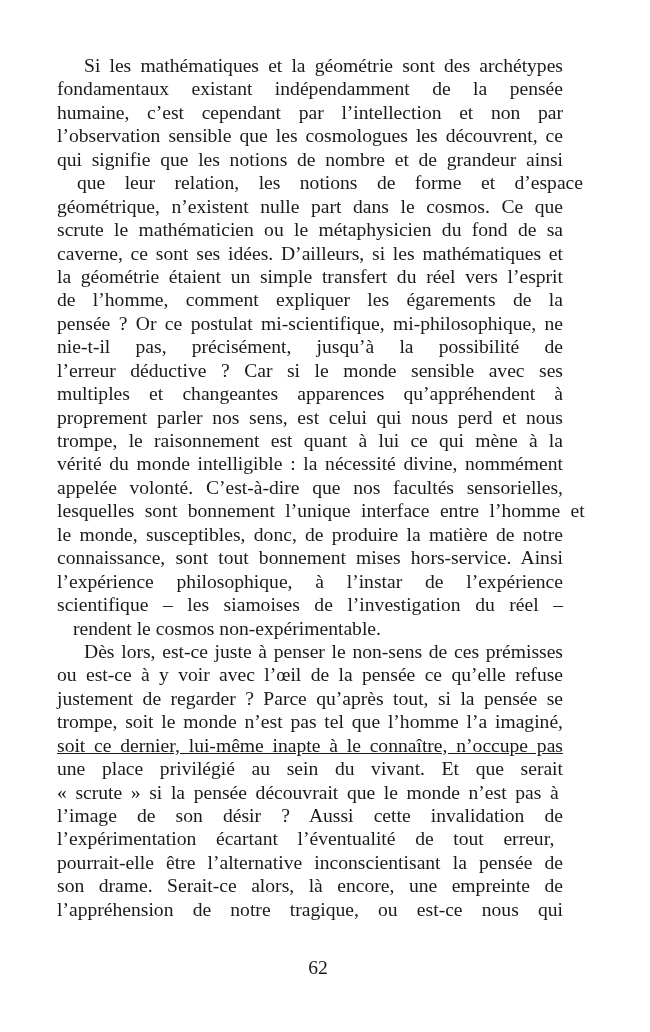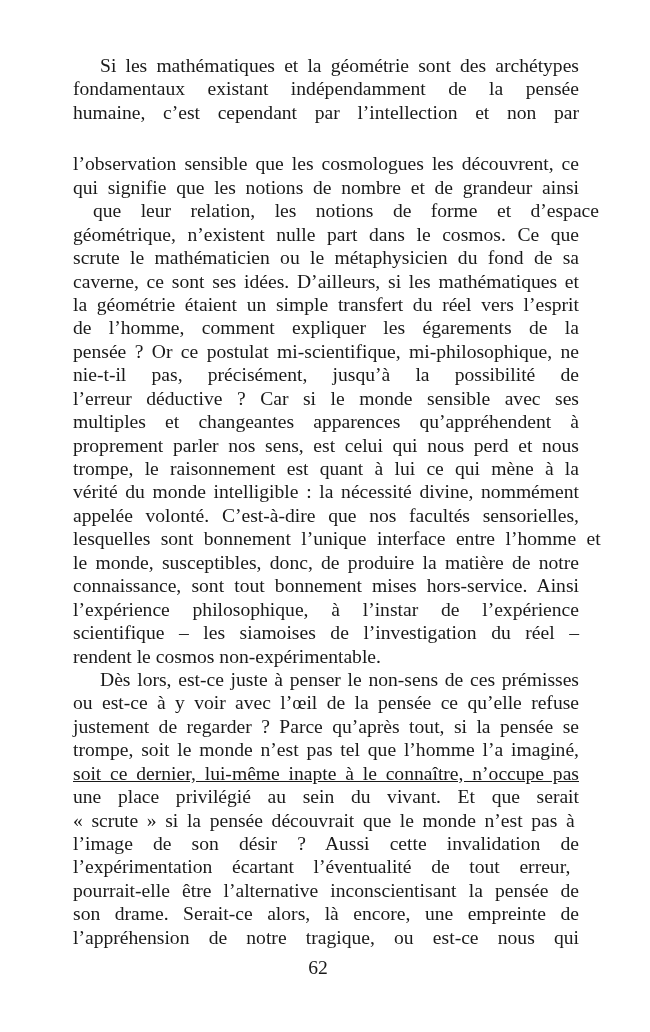--- a/index.html
+++ b/index.html
@@ -2,21 +2,21 @@
 <html><head>
 <meta charset="utf-8">
 <style>
   html, body { margin: 0; padding: 0; background: #ffffff; }
   body { width: 650px; height: 1032px; position: relative; overflow: hidden; }
   .page {
     position: absolute; left: 0; top: 0; width: 650px; height: 1032px;
     background: #ffffff;
   }
   .text-block {
-    position: absolute; left: 73px; top: 54px; width: 506px;
+    position: absolute; left: 57px; top: 54px; width: 506px;
     font-family: "Liberation Serif", "DejaVu Serif", serif;
     font-size: 19.6px; line-height: 23.45px; color: #1a1a1a;
   }
   .line {
     display: block; white-space: nowrap; height: 23.45px;
     text-align: justify; text-align-last: justify;
     word-spacing: 0;
   }
   .line.last { text-align-last: left; }
   .line.indent { padding-left: 27px; }
@@ -28,42 +28,42 @@
 </style>
 </head>
 <body>
 
 <div class="page">
   <div class="text-block">
     <div>
       <span class="line indent" style="white-space: nowrap; word-spacing: 4.23828px; text-align: left; text-align-last: left;">Si les mathématiques et la géométrie sont des archétypes</span>
       <span class="line" style="white-space: nowrap; word-spacing: 17.5188px; text-align: left; text-align-last: left;">fondamentaux existant indépendamment de la pensée</span>
       <span class="line" style="white-space: nowrap; word-spacing: 12.75px; text-align: left; text-align-last: left;">humaine, c’est cependant par l’intellection et non par</span>
-      <span class="line" style="white-space: nowrap; word-spacing: 3.10268px; text-align: right; text-align-last: left; margin-top: 28px;">l’observation sensible que les cosmologues les découvrent, ce</span>
+      <span class="line" style="white-space: nowrap; word-spacing: 3.10268px; text-align: right; text-align-last: left;">l’observation sensible que les cosmologues les découvrent, ce</span>
       <span class="line" style="white-space: nowrap; word-spacing: 4.78281px; text-align: left; text-align-last: left;">qui signifie que les notions de nombre et de grandeur ainsi</span>
       <span class="line" style="white-space: nowrap; word-spacing: 14.4863px; text-align: left; text-align-last: left; margin-left: 20px;">que leur relation, les notions de forme et d’espace</span>
       <span class="line" style="white-space: nowrap; word-spacing: 6.66016px; text-align: left; text-align-last: left;">géométrique, n’existent nulle part dans le cosmos. Ce que</span>
       <span class="line" style="white-space: nowrap; word-spacing: 5.38021px; text-align: left; text-align-last: left;">scrute le mathématicien ou le métaphysicien du fond de sa</span>
       <span class="line" style="white-space: nowrap; word-spacing: 2.90104px; text-align: left; text-align-last: left;">caverne, ce sont ses idées. D’ailleurs, si les mathématiques et</span>
       <span class="line" style="white-space: nowrap; word-spacing: 4.77778px; text-align: left; text-align-last: left;">la géométrie étaient un simple transfert du réel vers l’esprit</span>
       <span class="line" style="white-space: nowrap; word-spacing: 12.4353px; text-align: left; text-align-last: left;">de l’homme, comment expliquer les égarements de la</span>
       <span class="line" style="white-space: nowrap; word-spacing: 3.49107px; text-align: left; text-align-last: left;">pensée ? Or ce postulat mi-scientifique, mi-philosophique, ne</span>
       <span class="line" style="white-space: nowrap; word-spacing: 20.3073px; text-align: left; text-align-last: left;">nie-t-il pas, précisément, jusqu’à la possibilité de</span>
       <span class="line" style="white-space: nowrap; word-spacing: 9.61458px; text-align: left; text-align-last: left;">l’erreur déductive ? Car si le monde sensible avec ses</span>
       <span class="line" style="white-space: nowrap; word-spacing: 14.2625px; text-align: left; text-align-last: left;">multiples et changeantes apparences qu’appréhendent à</span>
       <span class="line" style="white-space: nowrap; word-spacing: 4.72813px; text-align: left; text-align-last: left;">proprement parler nos sens, est celui qui nous perd et nous</span>
       <span class="line" style="white-space: nowrap; word-spacing: 6.33097px; text-align: left; text-align-last: left;">trompe, le raisonnement est quant à lui ce qui mène à la</span>
       <span class="line" style="white-space: nowrap; word-spacing: 2.7832px; text-align: left; text-align-last: left;">vérité du monde intelligible : la nécessité divine, nommément</span>
       <span class="line" style="white-space: nowrap; word-spacing: 7.79948px; text-align: left; text-align-last: left;">appelée volonté. C’est-à-dire que nos facultés sensorielles,</span>
       <span class="line" style="white-space: nowrap; word-spacing: 5.51786px; text-align: left; text-align-last: left;">lesquelles sont bonnement l’unique interface entre l’homme et</span>
       <span class="line" style="white-space: nowrap; word-spacing: 3.38542px; text-align: left; text-align-last: left;">le monde, susceptibles, donc, de produire la matière de notre</span>
       <span class="line" style="white-space: nowrap; word-spacing: 5.24479px; text-align: left; text-align-last: left;">connaissance, sont tout bonnement mises hors-service. Ainsi</span>
       <span class="line" style="white-space: nowrap; word-spacing: 17.8531px; text-align: left; text-align-last: left;">l’expérience philosophique, à l’instar de l’expérience</span>
       <span class="line" style="white-space: nowrap; word-spacing: 9.65039px; text-align: left; text-align-last: left;">scientifique – les siamoises de l’investigation du réel –</span>
-      <span class="line last" style="white-space: nowrap;">rendent le cosmos non-expérimentable.</span>
+      <span class="line last" style="white-space: nowrap; margin-left: 16px;">rendent le cosmos non-expérimentable.</span>
     </div>
     <div>
       <span class="line indent" style="white-space: nowrap; word-spacing: 1.81406px; text-align: left; text-align-last: left;">Dès lors, est-ce juste à penser le non-sens de ces prémisses</span>
       <span class="line" style="white-space: nowrap; word-spacing: 4.44922px; text-align: left; text-align-last: left;">ou est-ce à y voir avec l’œil de la pensée ce qu’elle refuse</span>
       <span class="line" style="white-space: nowrap; word-spacing: 4.51875px; text-align: left; text-align-last: left;">justement de regarder ? Parce qu’après tout, si la pensée se</span>
       <span class="line" style="white-space: nowrap; word-spacing: 2.93281px; text-align: right; text-align-last: left;">trompe, soit le monde n’est pas tel que l’homme l’a imaginé,</span>
       <span class="line" style="white-space: nowrap; word-spacing: 3.89931px; text-align: left; text-align-last: left; text-decoration: underline;">soit ce dernier, lui-même inapte à le connaître, n’occupe pas</span>
       <span class="line" style="white-space: nowrap; word-spacing: 11.7274px; text-align: left; text-align-last: left;">une place privilégié au sein du vivant. Et que serait</span>
       <span class="line" style="white-space: nowrap; word-spacing: 3.71745px; text-align: left; text-align-last: left;">« scrute » si la pensée découvrait que le monde n’est pas à</span>
       <span class="line" style="white-space: nowrap; word-spacing: 15.2305px; text-align: left; text-align-last: left;">l’image de son désir ? Aussi cette invalidation de</span>

